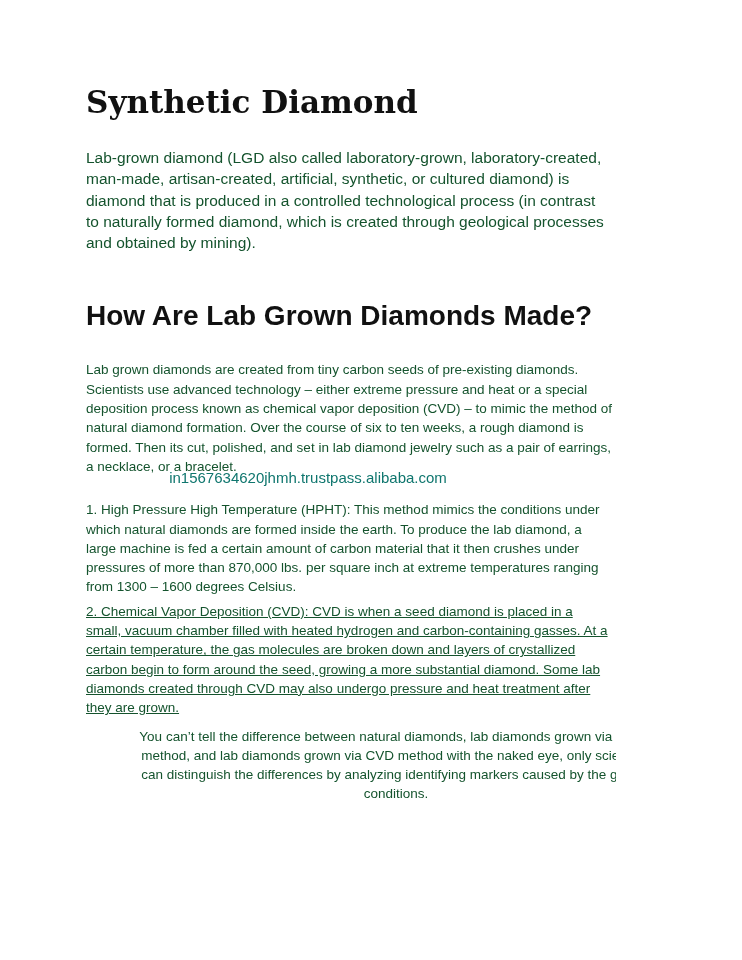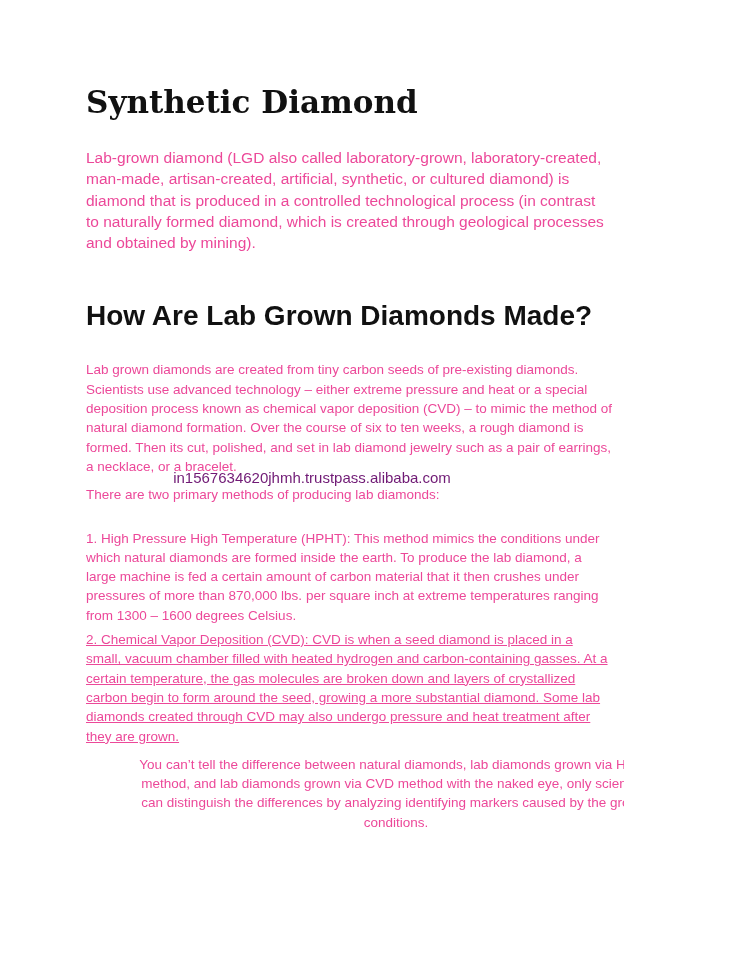--- a/index.html
+++ b/index.html
@@ -8,21 +8,20 @@
     background: #ffffff;
   }
   .page {
     position: relative;
     width: 616px;
     height: 960px;
     background: #ffffff;
     overflow: hidden;
     font-family: "Liberation Sans", sans-serif;
     color: #1e1e1e;
-    padding-left: 8px;
   }
   .content {
     position: absolute;
     left: 86px;
     top: 72px;
     width: 620px;
   }
   h1.doc-title {
     margin: 12px 0 0 0;
     font-family: "DejaVu Serif", serif;
@@ -38,41 +37,41 @@
     font-weight: bold;
     font-size: 28px;
     line-height: 34px;
     color: #111111;
   }
   p.body-text {
     margin: 0;
     white-space: pre-line;
     font-size: 13.5px;
     line-height: 19.3px;
-    color: #ec4899;
+    color: #14532d;
   }
   p.intro {
     margin-top: 26px;
     font-size: 15.5px;
     line-height: 21.3px;
   }
   p.overview   { margin-top: 27px; }
   p.methods-intro { margin-top: 9px; }
   p.hpht       { margin-top: 24px; }
   p.cvd        { margin-top: 5px; text-decoration: underline; }
   p.closing    { margin-top: 9px; text-align: center; }
   .watermark {
     position: absolute;
     left: 0;
     top: 469px;
     width: 100%;
     text-align: center;
     font-size: 15px;
     line-height: 17px;
-    color: #701a75;
+    color: #0f766e;
     pointer-events: none;
   }
 </style>
 </head>
 <body>
 
 <div class="page">
   <div class="content">
 
     <h1 class="doc-title">Synthetic Diamond</h1>
@@ -85,21 +84,20 @@
 
     <h2 class="section-heading">How Are Lab Grown Diamonds Made?</h2>
 
     <p class="body-text overview">Lab grown diamonds are created from tiny carbon seeds of pre-existing diamonds.
 Scientists use advanced technology – either extreme pressure and heat or a special
 deposition process known as chemical vapor deposition (CVD) – to mimic the method of
 natural diamond formation. Over the course of six to ten weeks, a rough diamond is
 formed. Then its cut, polished, and set in lab diamond jewelry such as a pair of earrings,
 a necklace, or a bracelet.</p>
 
-    <p class="body-text methods-intro">There are two primary methods of producing lab diamonds:</p>
 
     <p class="body-text hpht">1. High Pressure High Temperature (HPHT): This method mimics the conditions under
 which natural diamonds are formed inside the earth. To produce the lab diamond, a
 large machine is fed a certain amount of carbon material that it then crushes under
 pressures of more than 870,000 lbs. per square inch at extreme temperatures ranging
 from 1300 – 1600 degrees Celsius.</p>
 
     <p class="body-text cvd">2. Chemical Vapor Deposition (CVD): CVD is when a seed diamond is placed in a
 small, vacuum chamber filled with heated hydrogen and carbon-containing gasses. At a
 certain temperature, the gas molecules are broken down and layers of crystallized

